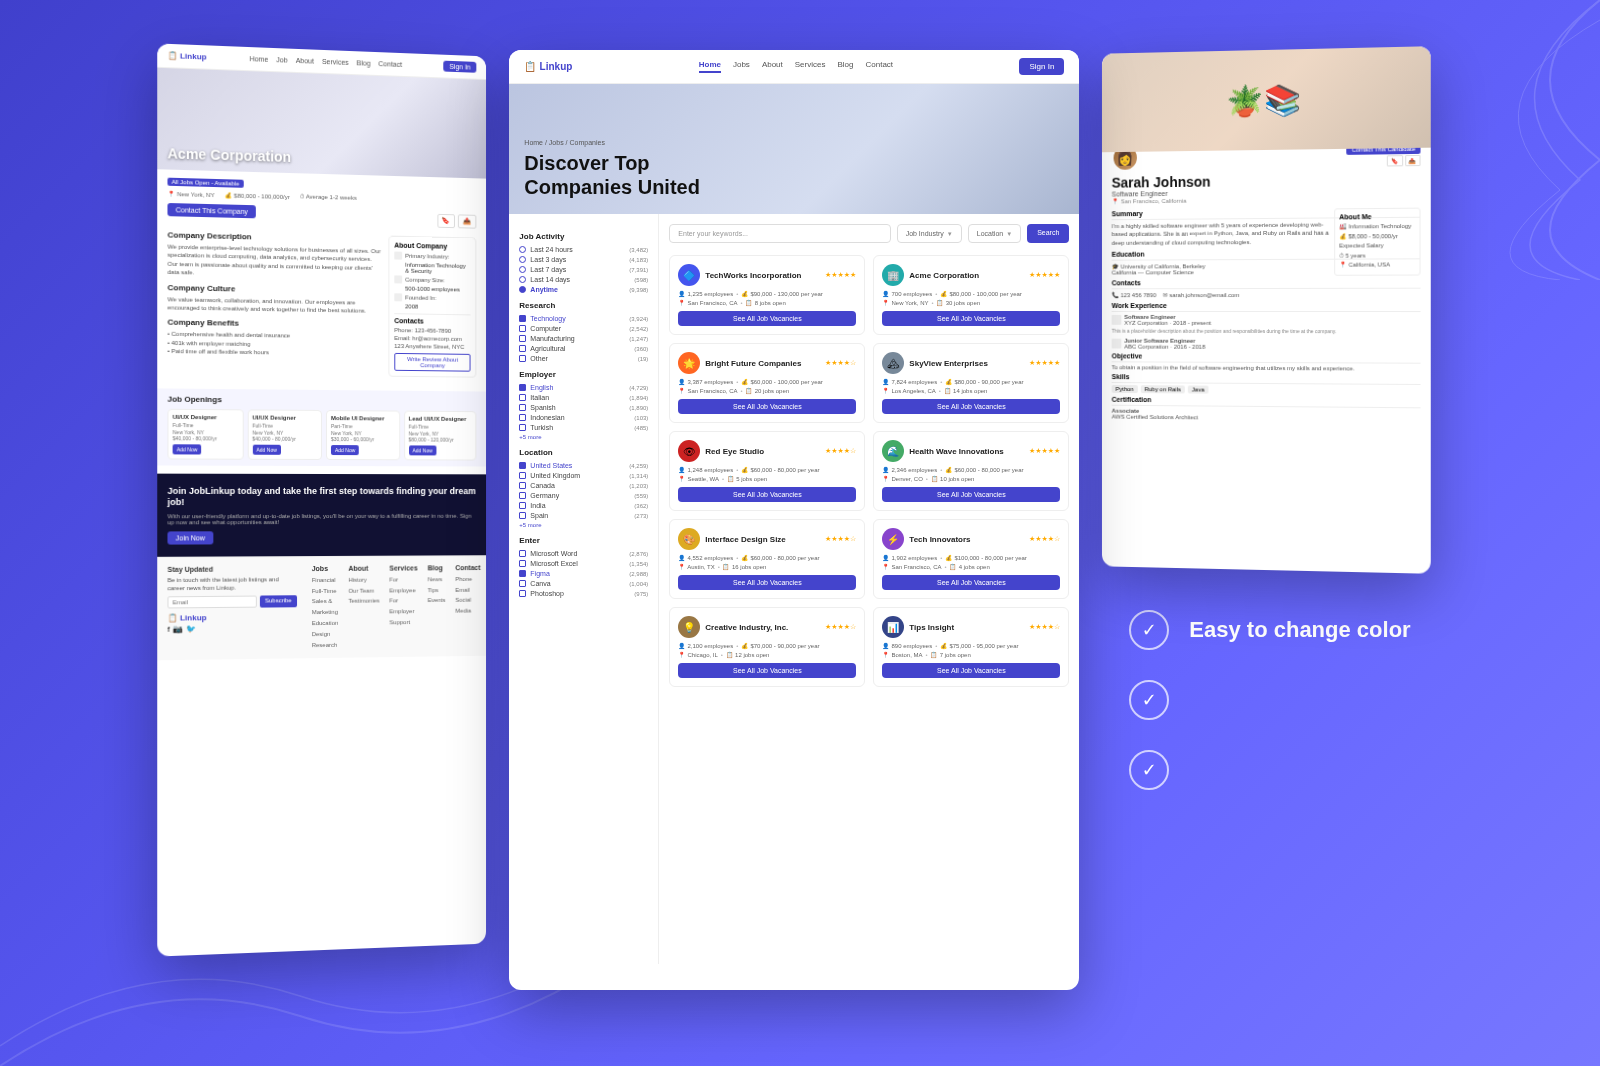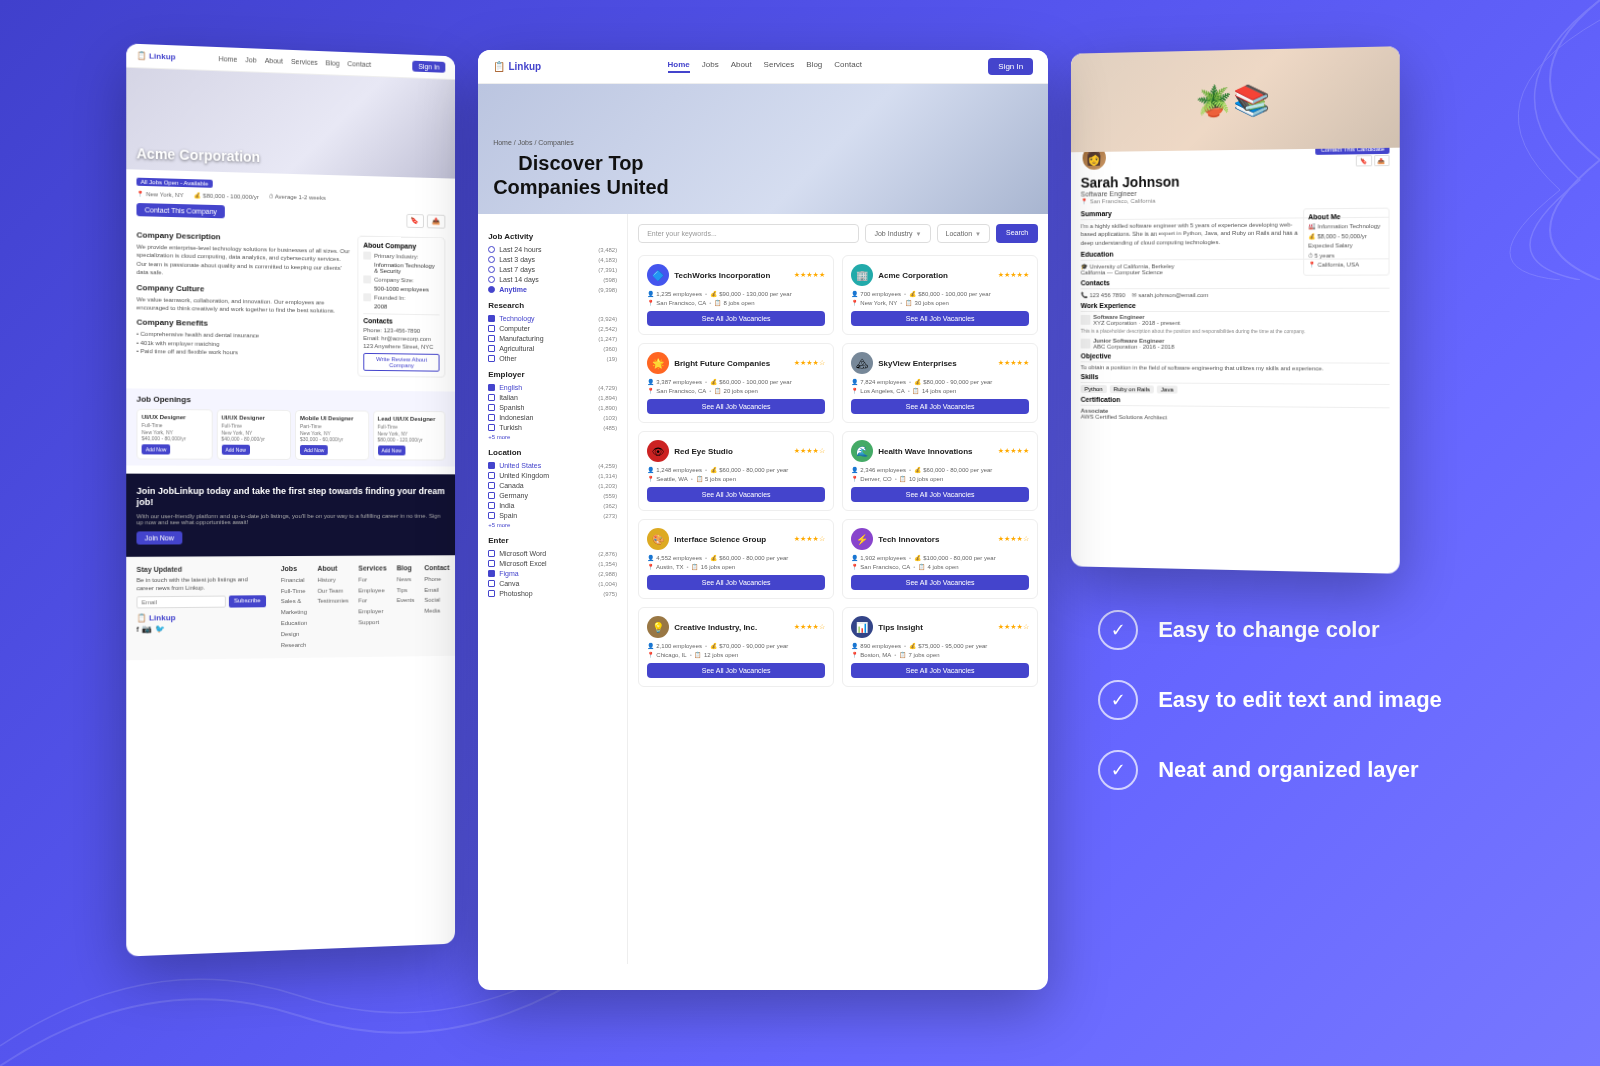--- a/index.html
+++ b/index.html
@@ -402,21 +402,20 @@
       font-size: 7px;
       color: #555;
       margin-bottom: 5px;
     }
 
     .center-hero-title {
       font-size: 20px;
       font-weight: 800;
       color: #111;
       line-height: 1.2;
-      text-align: center;
     }
 
     .center-main {
       display: flex;
       height: calc(100% - 60px - 130px);
       overflow: hidden;
     }
 
     .center-sidebar {
       width: 150px;
@@ -1152,21 +1151,21 @@
               </div>
               <div class="company-meta">👤 2,346 employees <span class="dot-meta">•</span> 💰 $60,000 - 80,000 per year</div>
               <div class="company-meta">📍 Denver, CO <span class="dot-meta">•</span> 📋 10 jobs open</div>
               <div class="see-jobs-btn">See All Job Vacancies</div>
             </div>
 
             <div class="company-card">
               <div class="company-card-header">
                 <div class="company-logo logo-yellow">🎨</div>
                 <div>
-                  <div class="company-name">Interface Science Group</div>
+                  <div class="company-name">Interface Design Size</div>
                 </div>
                 <div class="stars">★★★★☆</div>
               </div>
               <div class="company-meta">👤 4,552 employees <span class="dot-meta">•</span> 💰 $60,000 - 80,000 per year</div>
               <div class="company-meta">📍 Austin, TX <span class="dot-meta">•</span> 📋 16 jobs open</div>
               <div class="see-jobs-btn">See All Job Vacancies</div>
             </div>
 
             <div class="company-card">
               <div class="company-card-header">
@@ -1313,23 +1312,21 @@
       </div>
     </div>
 
     <div class="features-panel">
       <div class="feature-item">
         <div class="feature-icon">✓</div>
         <div class="feature-text">Easy to change color</div>
       </div>
       <div class="feature-item">
         <div class="feature-icon">✓</div>
-        <div class="feature-text">Easy to edit text and image</div>
       </div>
       <div class="feature-item">
         <div class="feature-icon">✓</div>
-        <div class="feature-text">Neat and organized layer</div>
       </div>
     </div>
 
   </div>
 
 </div>
 
 </body></html>

